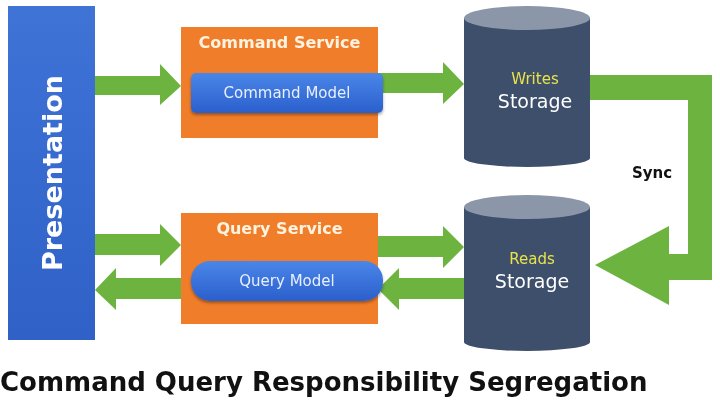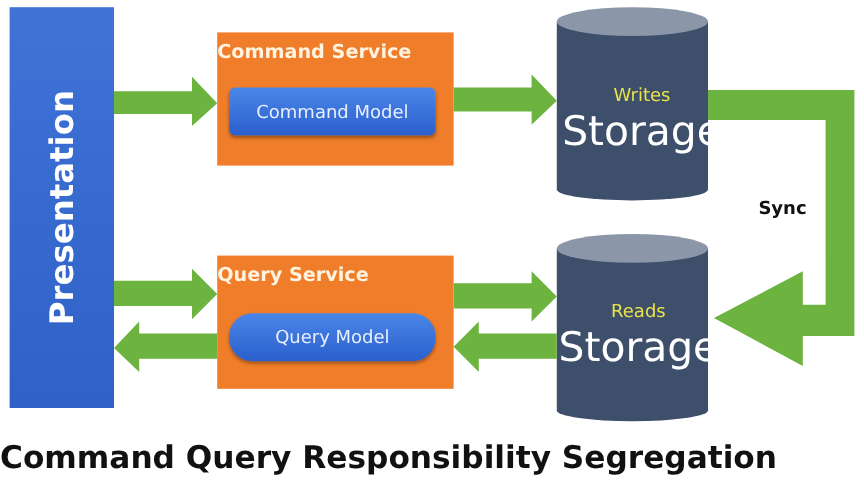--- a/index.html
+++ b/index.html
@@ -11,36 +11,36 @@
   }
   .presentation-label {
     position: absolute; left: 50%; top: 50%;
     transform: translate(-50%, -50%) rotate(-90deg);
     color: #ffffff; font-weight: bold; font-size: 27px; white-space: nowrap;
   }
   .service {
     background: #f07d2a; width: 197px; height: 111px;
   }
   .service-title {
-    position: absolute; left: 0; right: 0; top: 6px; 
+    position: absolute; left: 0; right: 0; top: 6px; text-align: center;
     color: #fff3df; font-weight: bold; font-size: 16px;
   }
   .model {
-    position: absolute; left: 10px; width: 172px; height: 40px; top: 46px;
+    position: absolute; left: 10px; width: 192px; height: 40px; top: 46px;
     background: linear-gradient(180deg, #4a86e8 0%, #2b5fcc 100%);
     border-radius: 5px; box-shadow: 0 2px 3px rgba(0,0,0,0.35);
     color: #e8f0ff; font-size: 15px; text-align: center; line-height: 40px;
   }
   .cyl-label-small {
     position: absolute; left: 0; right: 0; text-align: center;
     color: #e8e34a; font-size: 15px;
   }
   .cyl-label-big {
     position: absolute; left: 0; right: 0; text-align: center;
-    color: #ffffff; font-size: 34px;
+    color: #ffffff; font-size: 19px;
   }
   .sync-label {
     left: 632px; top: 164px; font-weight: bold; font-size: 15px; color: #111; text-align: right;
   }
   .caption {
     left: 0; right: 0; top: 367px; text-align: left;
     font-weight: bold; font-size: 26px; color: #111;
   }
   svg.overlay { position: absolute; left: 0; top: 0; }
 </style>

